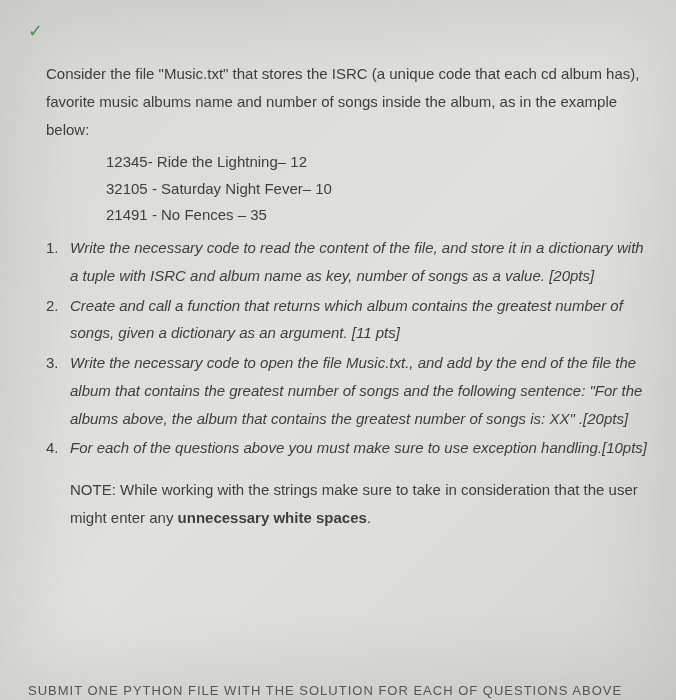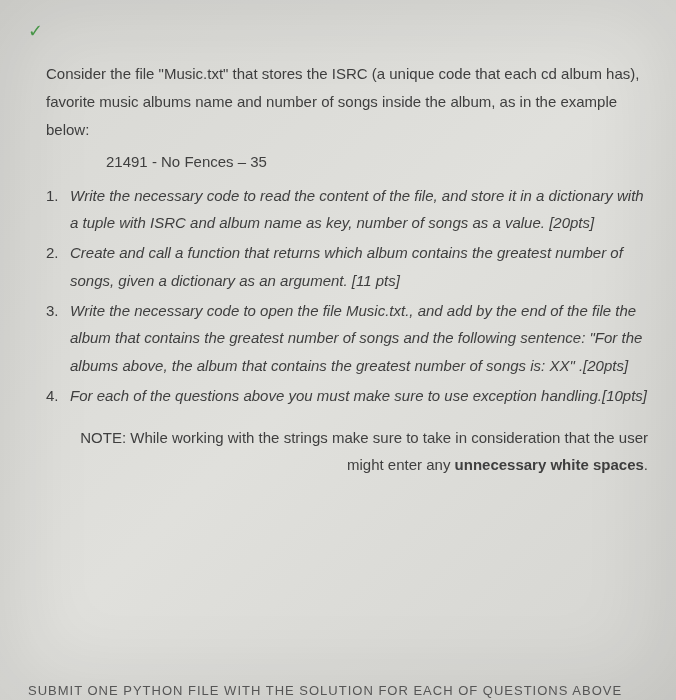--- a/index.html
+++ b/index.html
@@ -63,21 +63,20 @@
     .item-body {
       flex: 1;
       font-style: italic;
     }
     .note {
       margin-left: 42px;
       font-size: 15px;
       line-height: 1.85;
       margin-top: 14px;
       color: #3f3f3f;
-      text-align: right;
     }
     .bold {
       font-weight: bold;
     }
     .footer {
       position: absolute;
       bottom: 2px;
       left: 28px;
       font-size: 13px;
       letter-spacing: 1px;
@@ -94,20 +93,22 @@
 </head>
 <body>
 
 <div class="title-row">
   <span class="check">✓</span>
 </div>
 
 <div class="intro">Consider the file "Music.txt" that stores the ISRC (a unique code that each cd album has), favorite music albums name and number of songs inside the album, as in the example below:</div>
 
 <div class="examples">
+  <div>12345- Ride the Lightning– 12</div>
+  <div>32105 - Saturday Night Fever– 10</div>
   <div>21491 - No Fences – 35</div>
 </div>
 
 <div class="list">
   <div class="item">
     <span class="num">1.</span>
     <span class="item-body">Write the necessary code to read the content of the file, and store it in a dictionary with a tuple with ISRC and album name as key, number of songs as a value. [20pts]</span>
   </div>
   <div class="item">
     <span class="num">2.</span>

